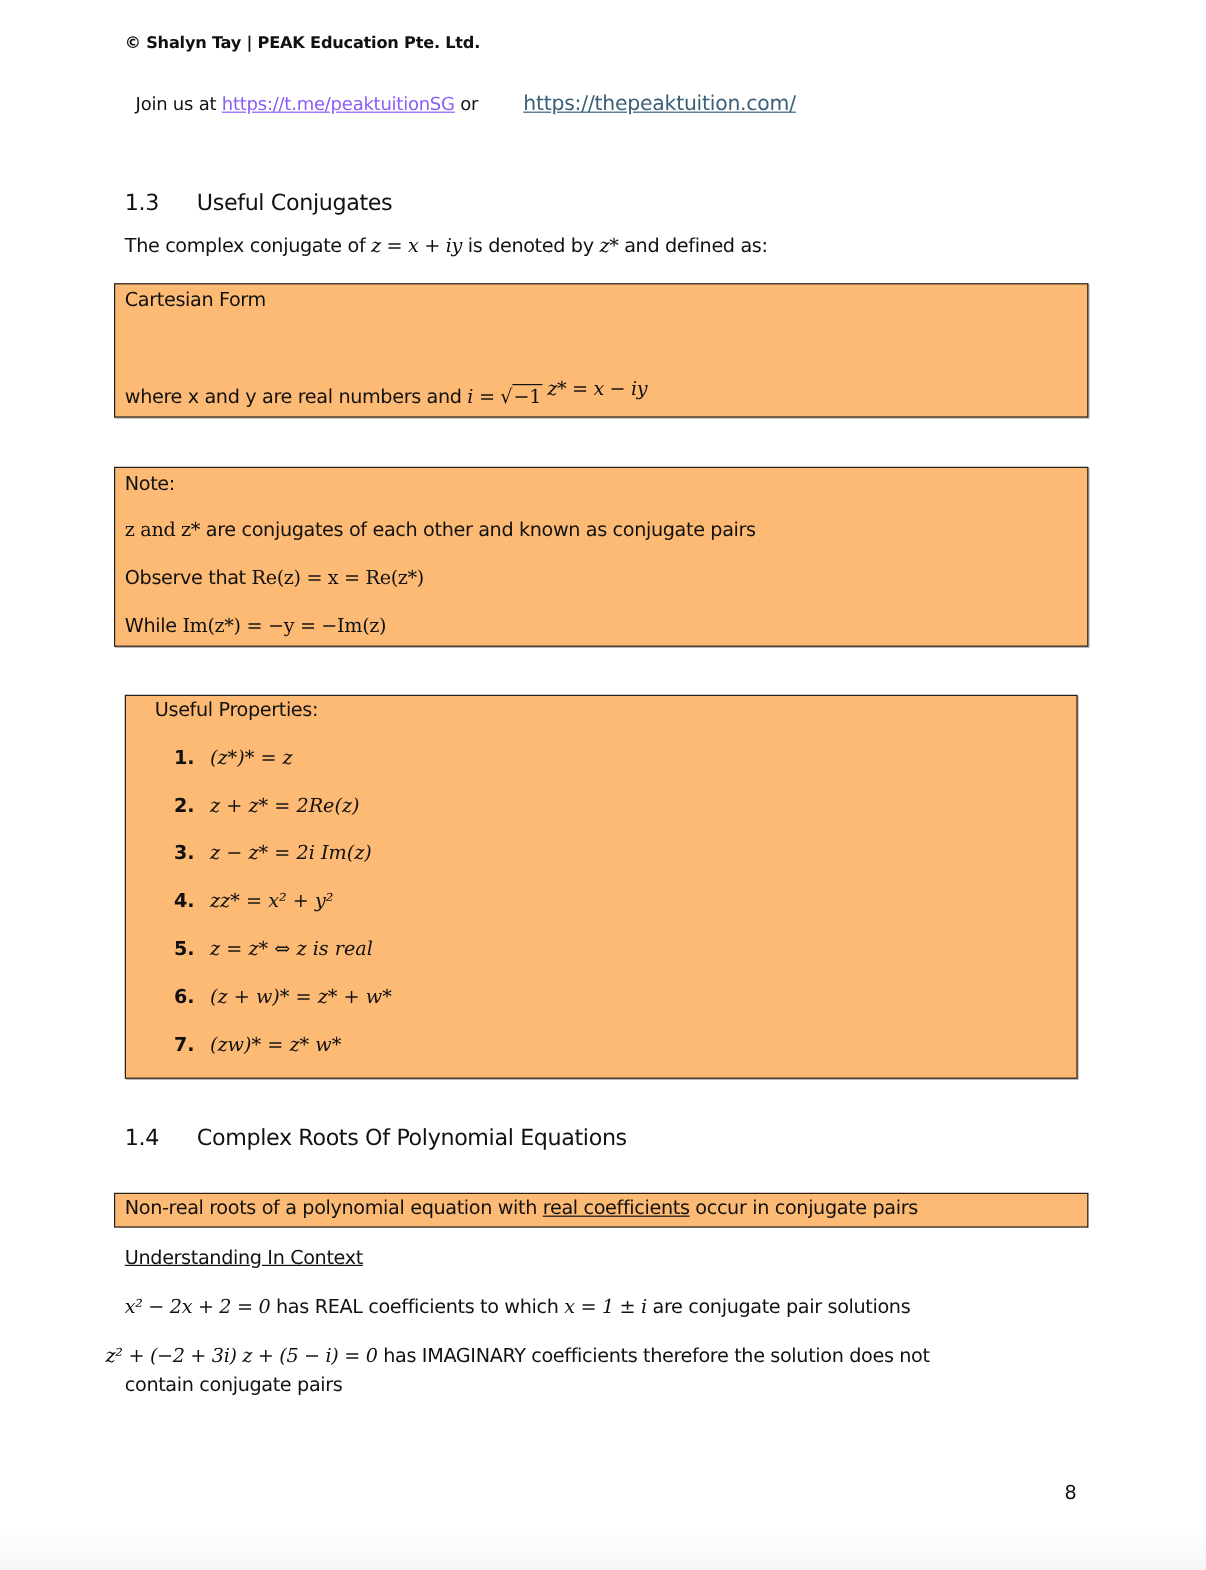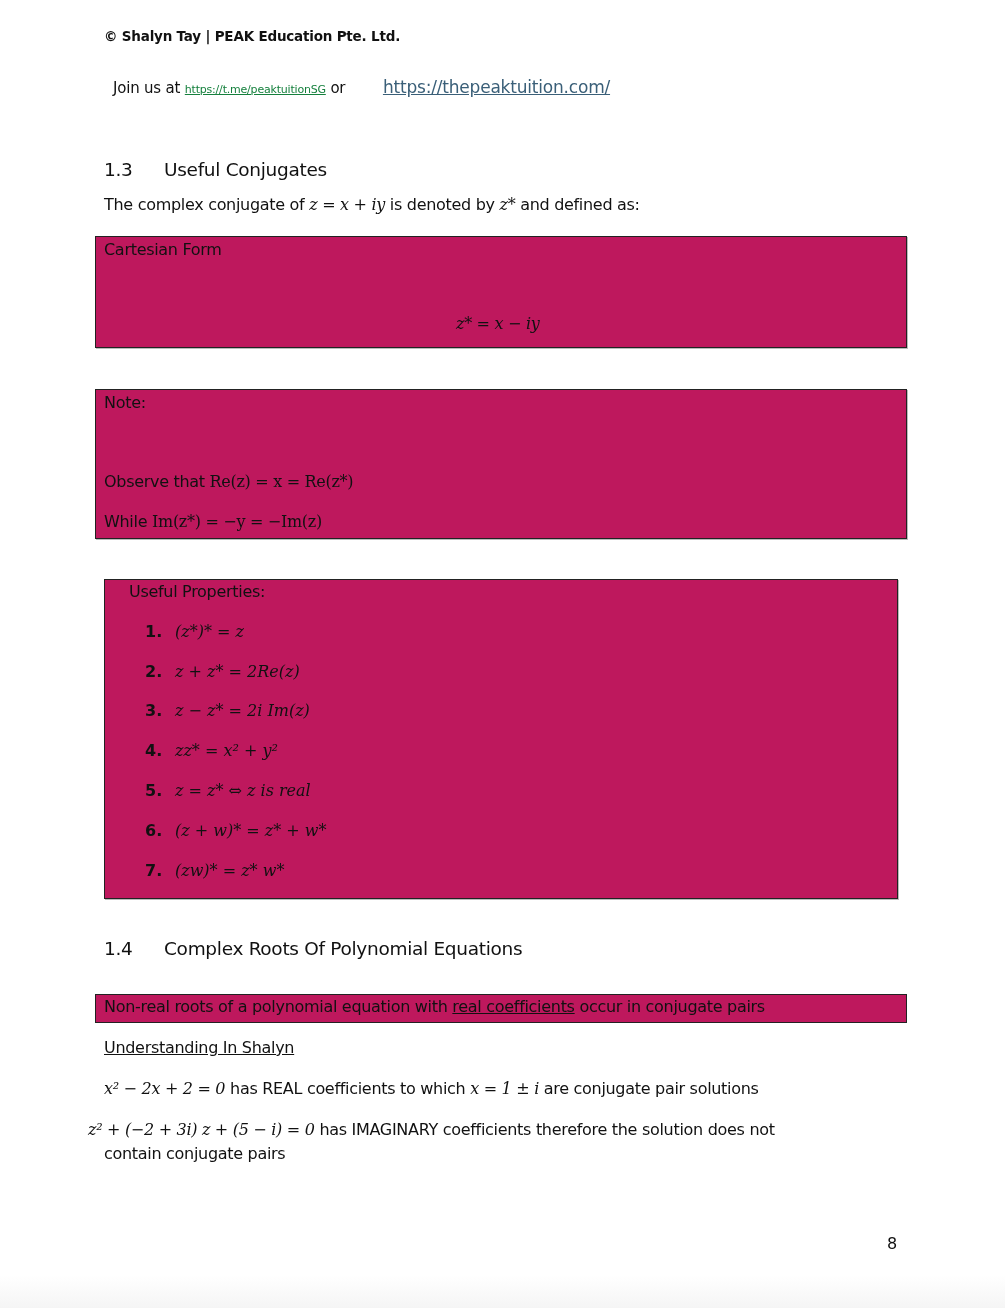--- a/index.html
+++ b/index.html
@@ -7,28 +7,28 @@
     width: 1005px; height: 1308px; position: relative; overflow: hidden;
     background: linear-gradient(to bottom, #ffffff 0px, #ffffff 1275px, #f5f5f5 1308px);
     font-family: "DejaVu Sans", sans-serif; color: #111;
   }
   .math { font-family: "DejaVu Serif", serif; font-style: italic; }
   .mathr { font-family: "DejaVu Serif", serif; font-style: normal; }
   .abs { position: absolute; }
 
   .copyright { left: 104px; top: 28px; font-size: 13.5px; font-weight: bold; letter-spacing: -0.2px; }
   .join { left: 113px; top: 77px; font-size: 15px; letter-spacing: -0.2px; }
-  .join a.l1 { color: #15803d; text-decoration: underline; font-size: 11px; }
+  .join a.l1 { color: #8b5cf6; text-decoration: underline; font-size: 15px; }
   .join a.l2 { color: #3a5f78; text-decoration: underline; font-size: 17px; margin-left: 33px; }
 
   .h { font-size: 18.5px; letter-spacing: -0.3px; }
   .h .num { display: inline-block; width: 60px; }
   .p { font-size: 16px; letter-spacing: -0.3px; }
 
-  .box { position: absolute; border: 1px solid #222; box-shadow: 1px 1px 0 #bbb; background: #be185d; }
+  .box { position: absolute; border: 1px solid #222; box-shadow: 1px 1px 0 #bbb; background: #fdba74; }
   .box .line { position: absolute; font-size: 16px; letter-spacing: -0.3px; white-space: nowrap; }
 
   .props .item { position: absolute; left: 40px; font-size: 16px; white-space: nowrap; }
   .props .item .n { display: inline-block; width: 30px; font-weight: bold; }
   .sqrt { border-top: 1px solid #111; padding: 0 1px; }
   u { text-decoration: underline; }
 </style>
 </head>
 <body>
 
@@ -49,24 +49,32 @@
   <span>The complex conjugate of</span>
   <span class="math">z = x + iy</span>
   <span>is denoted by</span>
   <span class="math">z*</span>
   <span>and defined as:</span>
 </div>
 
 <div class="box" style="left:95px; top:236px; width:810px; height:110px;">
   <div class="line" style="left:8px; top:3px;">Cartesian Form</div>
   <div class="line math" style="left:360px; top:43px;margin-top:34px;">z* = x − iy</div>
+  <div class="line" style="left:8px; top:84px;">
+    <span>where x and y are real numbers and</span>
+    <span class="math">i = </span><span class="mathr">√</span><span class="mathr sqrt">−1</span>
+  </div>
 </div>
 
 <div class="box" style="left:95px; top:389px; width:810px; height:148px;">
   <div class="line" style="left:8px; top:3px;">Note:</div>
+  <div class="line" style="left:8px; top:42px;">
+    <span class="mathr">z and z*</span>
+    <span>are conjugates of each other and known as conjugate pairs</span>
+  </div>
   <div class="line" style="left:8px; top:82px;">
     <span>Observe that</span>
     <span class="mathr">Re(z) = x = Re(z*)</span>
   </div>
   <div class="line" style="left:8px; top:122px;">
     <span>While</span>
     <span class="mathr">Im(z*) = −y = −Im(z)</span>
   </div>
 </div>
 
@@ -87,21 +95,21 @@
 
 <div class="box" style="left:95px; top:994px; width:810px; height:27px; box-shadow:none;">
   <div class="line" style="left:8px; top:2px;">
     <span>Non-real roots of a polynomial equation with</span>
     <u>real coefficients</u>
     <span>occur in conjugate pairs</span>
   </div>
 </div>
 
 <div class="abs p" style="left:104px; top:1038px;">
-  <u>Understanding In Shalyn</u>
+  <u>Understanding In Context</u>
 </div>
 
 <div class="abs p" style="left:104px; top:1079px;">
   <span class="math">x² − 2x + 2 = 0</span>
   <span>has REAL coefficients to which</span>
   <span class="math">x = 1 ± i</span>
   <span>are conjugate pair solutions</span>
 </div>
 
 <div class="abs p" style="left:88px; top:1120px;">

